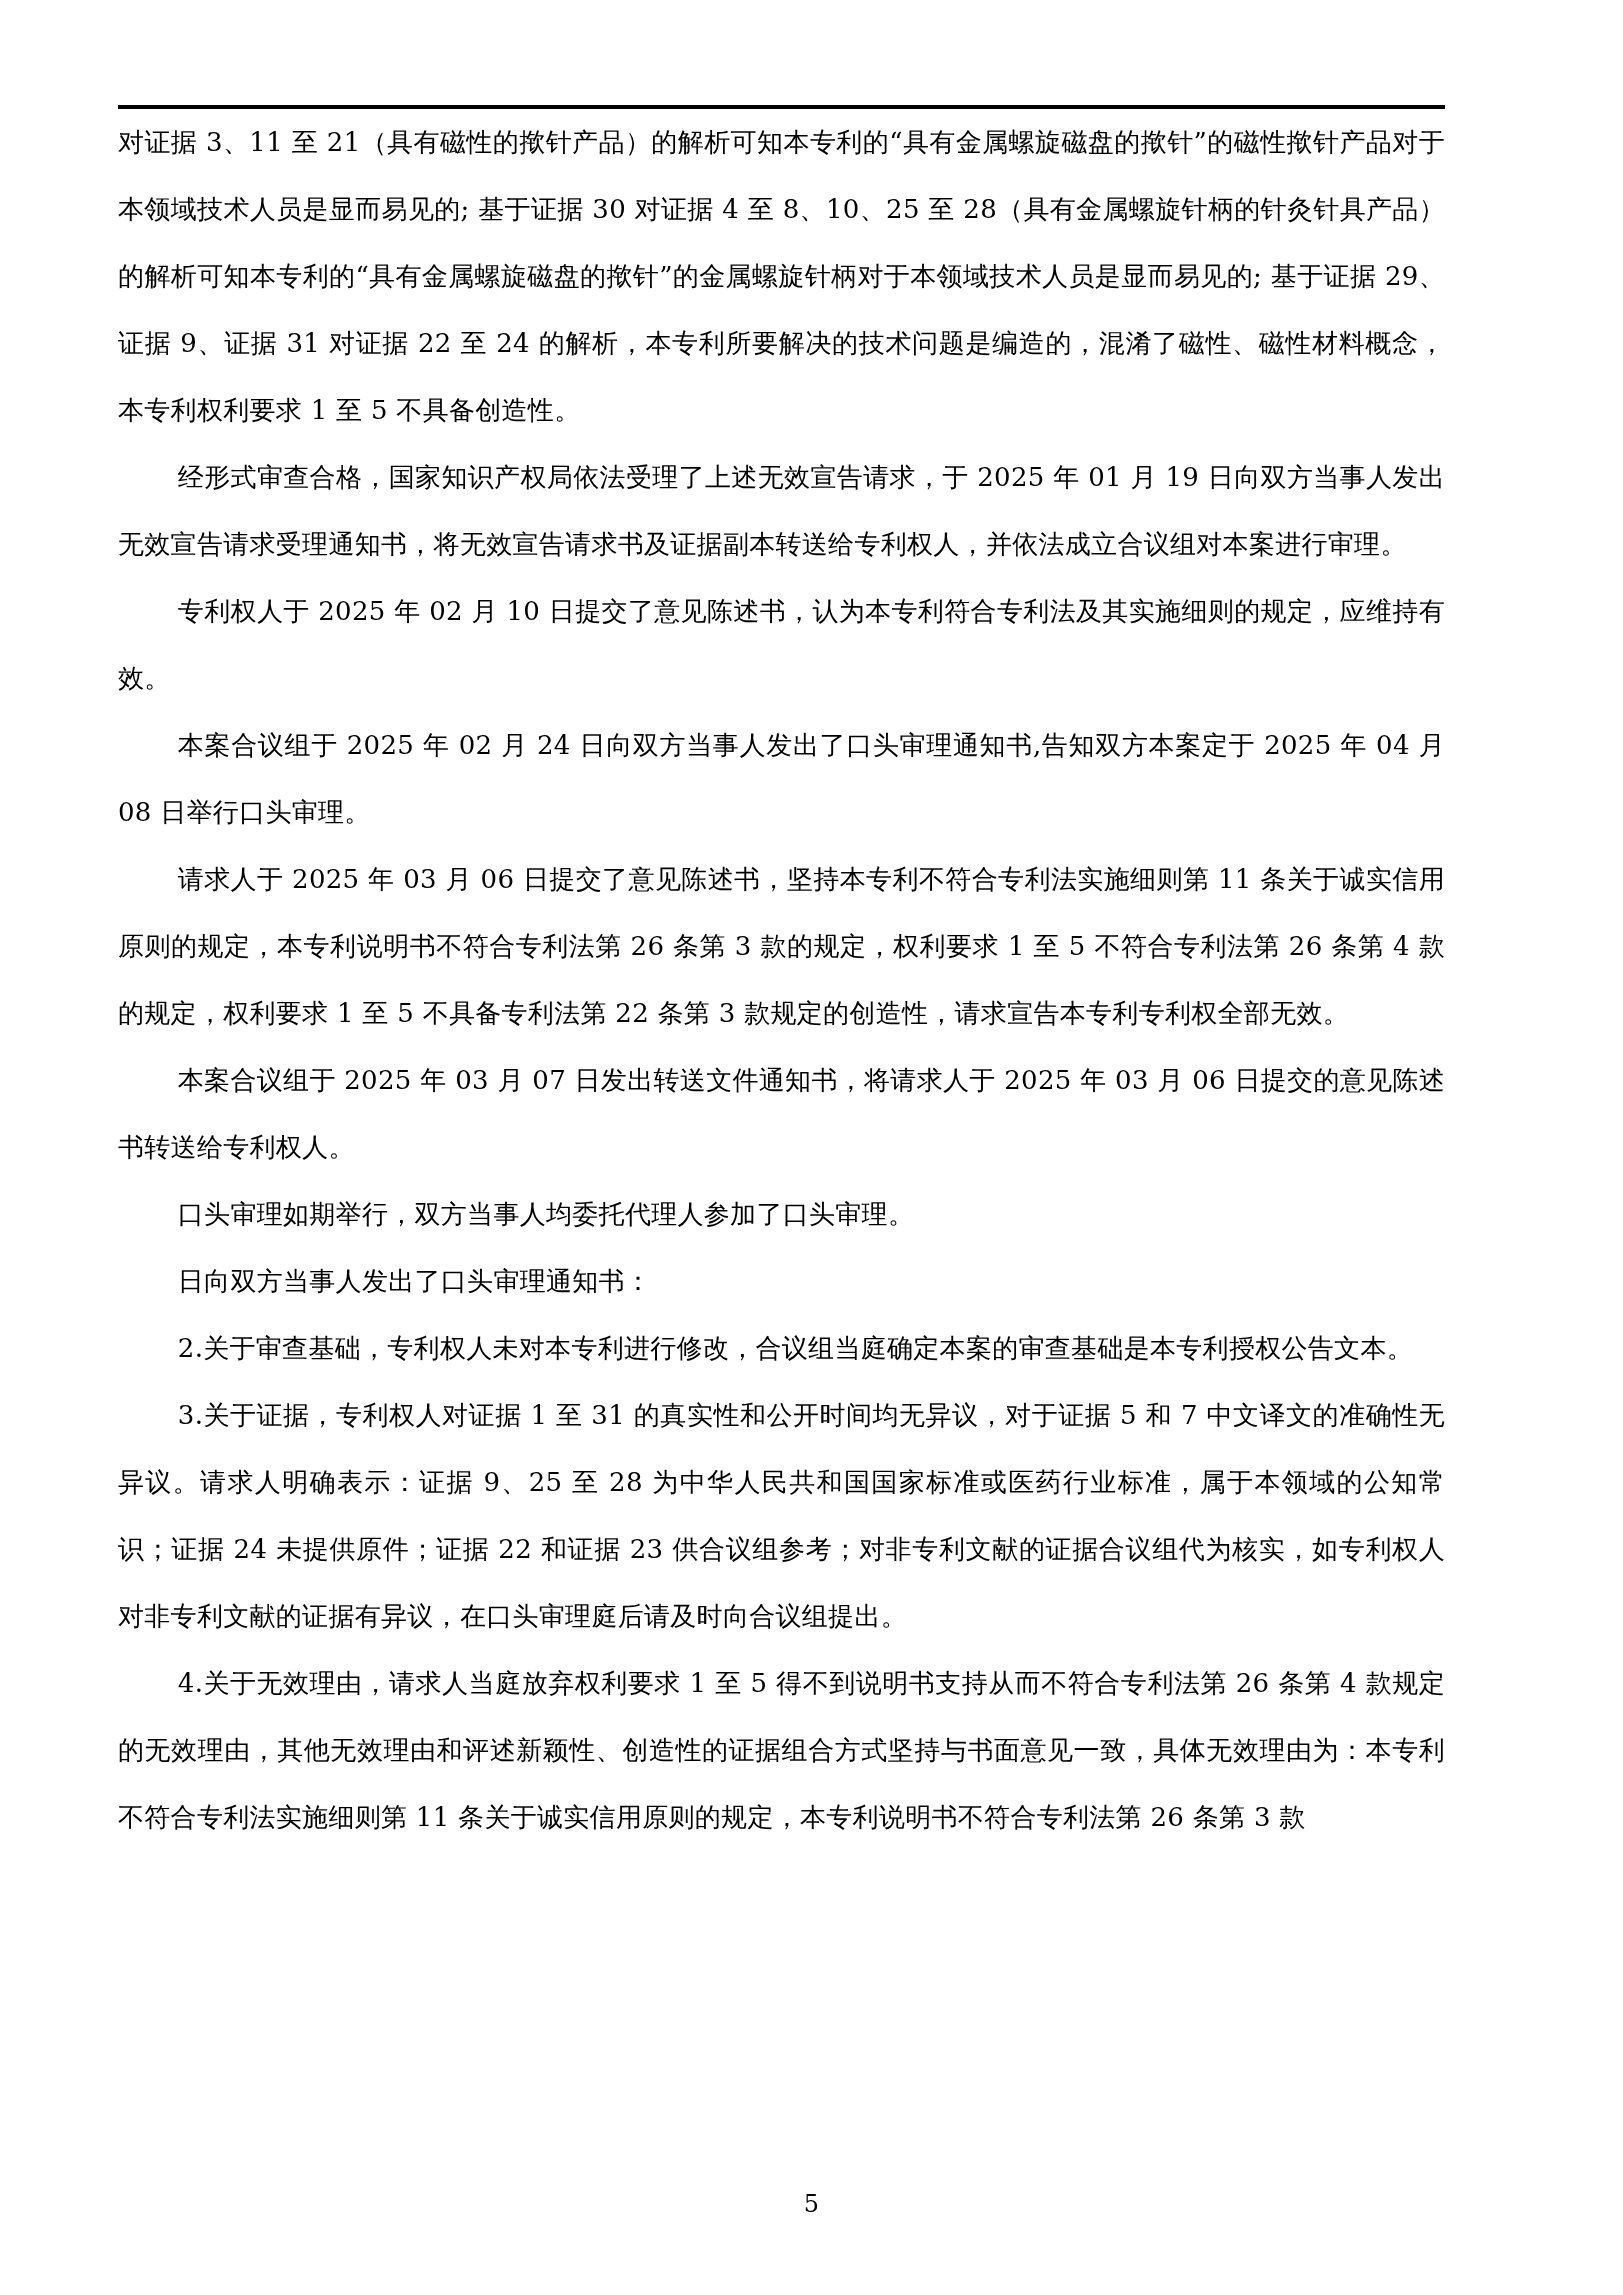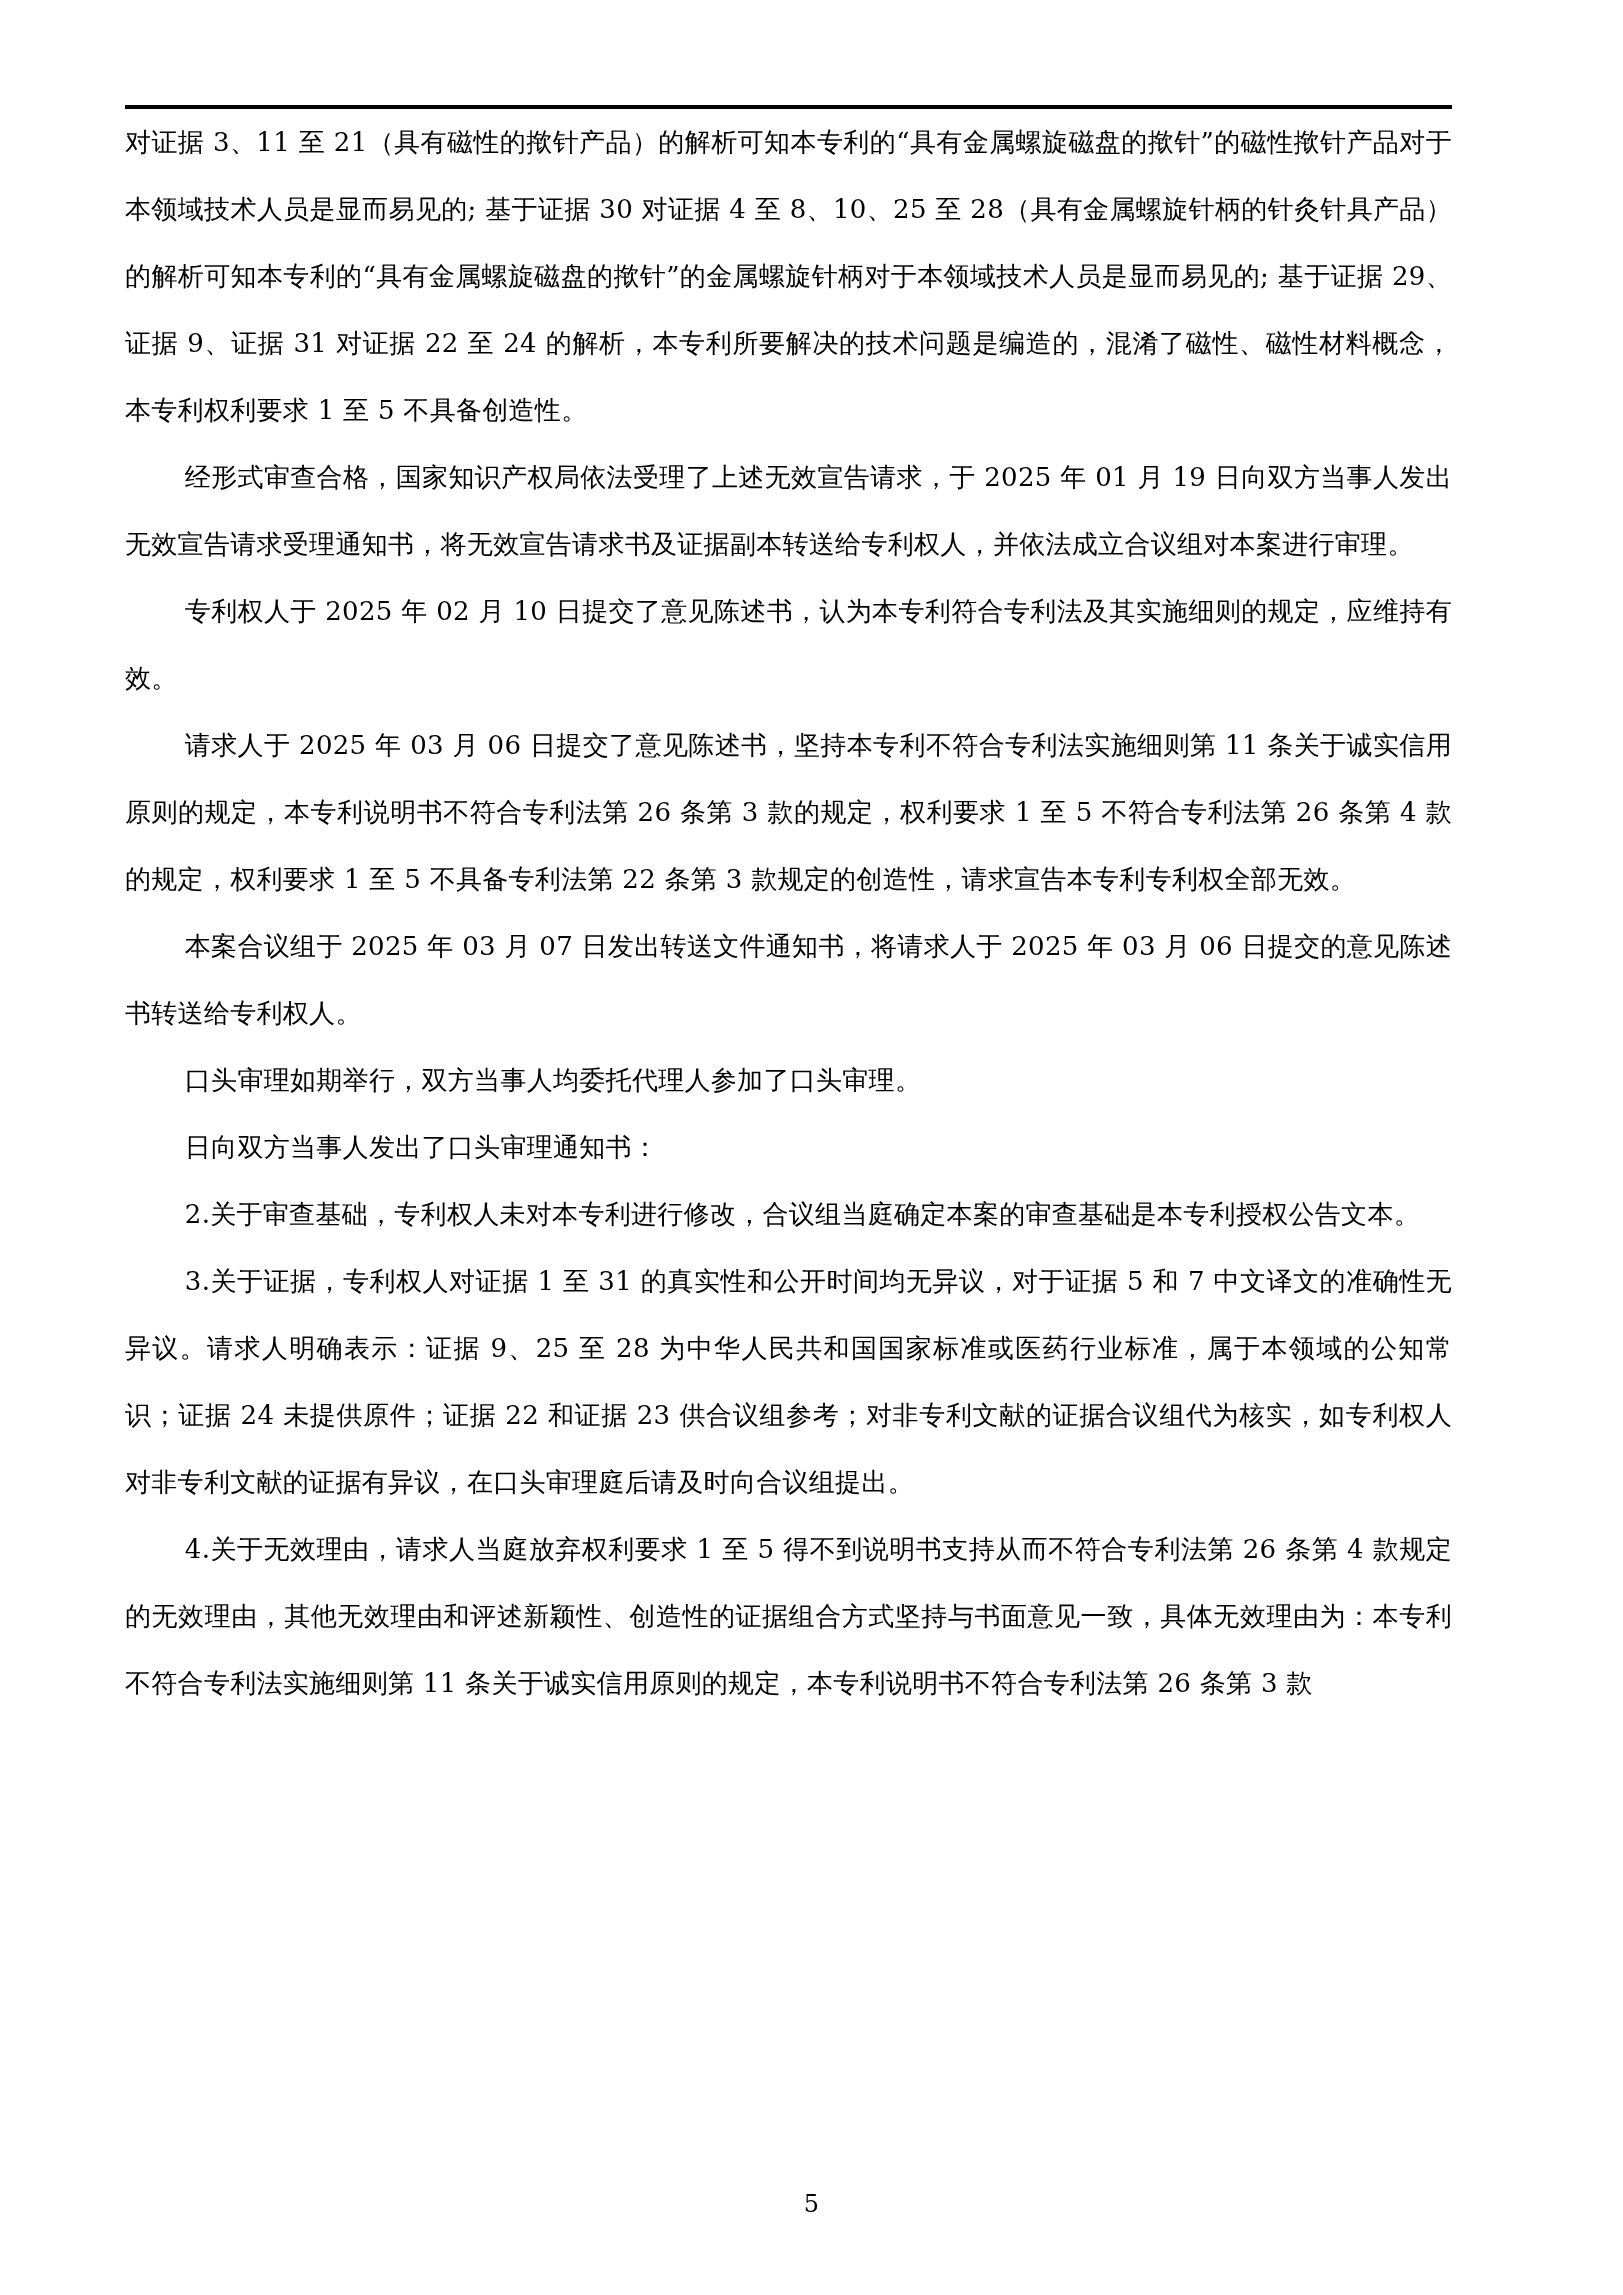--- a/index.html
+++ b/index.html
@@ -10,21 +10,21 @@
   body {
     width: 1623px;
     height: 2295px;
     position: relative;
     font-family: "DejaVu Serif", "Liberation Serif", serif;
     color: #000000;
     overflow: hidden;
   }
   .text-column {
     position: absolute;
-    left: 125px;
+    left: 118px;
     top: 0;
     width: 1327px;
   }
   .header-rule {
     margin-top: 105px;
     height: 3.9px;
     background: #000000;
   }
   .doc-body {
     font-size: 26px;
@@ -53,20 +53,21 @@
 </style>
 </head>
 <body>
 
 <div class="text-column">
   <div class="header-rule"></div>
   <div class="doc-body">
     <p class="para">对证据 3、11 至 21（具有磁性的揿针产品）的解析可知本专利的“具有金属螺旋磁盘的揿针”的磁性揿针产品对于本领域技术人员是显而易见的; 基于证据 30 对证据 4 至 8、10、25 至 28（具有金属螺旋针柄的针灸针具产品）的解析可知本专利的“具有金属螺旋磁盘的揿针”的金属螺旋针柄对于本领域技术人员是显而易见的; 基于证据 29、证据 9、证据 31 对证据 22 至 24 的解析，本专利所要解决的技术问题是编造的，混淆了磁性、磁性材料概念，本专利权利要求 1 至 5 不具备创造性。</p>
     <p class="para indent">经形式审查合格，国家知识产权局依法受理了上述无效宣告请求，于 2025 年 01 月 19 日向双方当事人发出无效宣告请求受理通知书，将无效宣告请求书及证据副本转送给专利权人，并依法成立合议组对本案进行审理。</p>
     <p class="para indent">专利权人于 2025 年 02 月 10 日提交了意见陈述书，认为本专利符合专利法及其实施细则的规定，应维持有效。</p>
+    <p class="para indent">本案合议组于 2025 年 02 月 24 日向双方当事人发出了口头审理通知书,告知双方本案定于 2025 年 04 月 08 日举行口头审理。</p>
     <p class="para indent">请求人于 2025 年 03 月 06 日提交了意见陈述书，坚持本专利不符合专利法实施细则第 11 条关于诚实信用原则的规定，本专利说明书不符合专利法第 26 条第 3 款的规定，权利要求 1 至 5 不符合专利法第 26 条第 4 款的规定，权利要求 1 至 5 不具备专利法第 22 条第 3 款规定的创造性，请求宣告本专利专利权全部无效。</p>
     <p class="para indent">本案合议组于 2025 年 03 月 07 日发出转送文件通知书，将请求人于 2025 年 03 月 06 日提交的意见陈述书转送给专利权人。</p>
     <p class="para indent">口头审理如期举行，双方当事人均委托代理人参加了口头审理。</p>
     <p class="para indent">日向双方当事人发出了口头审理通知书：</p>
     <p class="para indent">2.关于审查基础，专利权人未对本专利进行修改，合议组当庭确定本案的审查基础是本专利授权公告文本。</p>
     <p class="para indent">3.关于证据，专利权人对证据 1 至 31 的真实性和公开时间均无异议，对于证据 5 和 7 中文译文的准确性无异议。请求人明确表示：证据 9、25 至 28 为中华人民共和国国家标准或医药行业标准，属于本领域的公知常识；证据 24 未提供原件；证据 22 和证据 23 供合议组参考；对非专利文献的证据合议组代为核实，如专利权人对非专利文献的证据有异议，在口头审理庭后请及时向合议组提出。</p>
     <p class="para indent">4.关于无效理由，请求人当庭放弃权利要求 1 至 5 得不到说明书支持从而不符合专利法第 26 条第 4 款规定的无效理由，其他无效理由和评述新颖性、创造性的证据组合方式坚持与书面意见一致，具体无效理由为：本专利不符合专利法实施细则第 11 条关于诚实信用原则的规定，本专利说明书不符合专利法第 26 条第 3 款</p>
   </div>
 </div>
 

